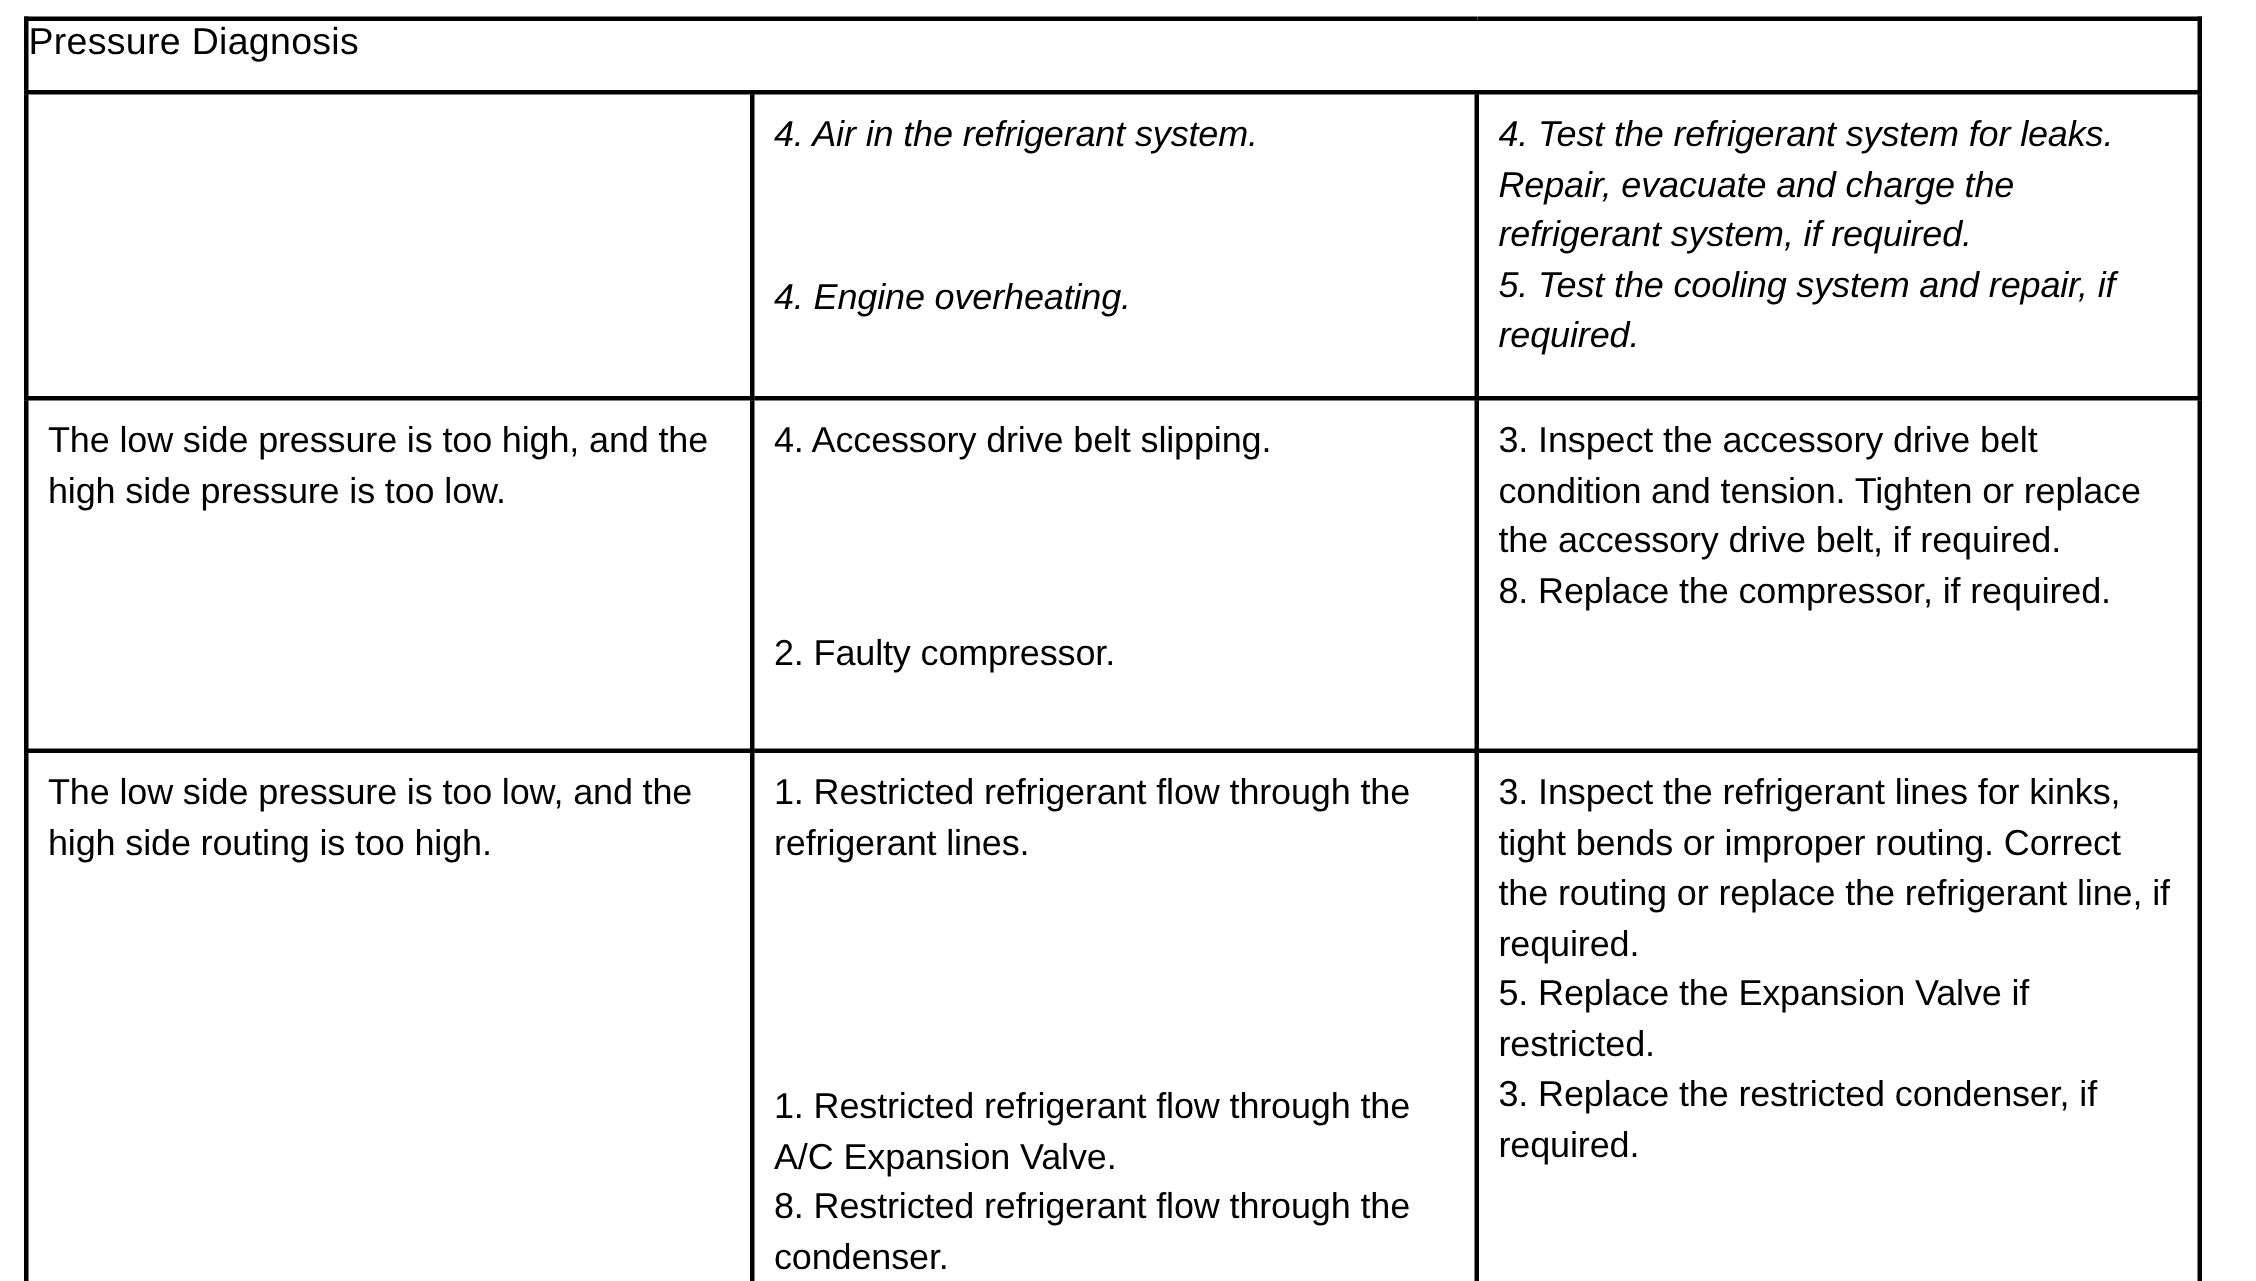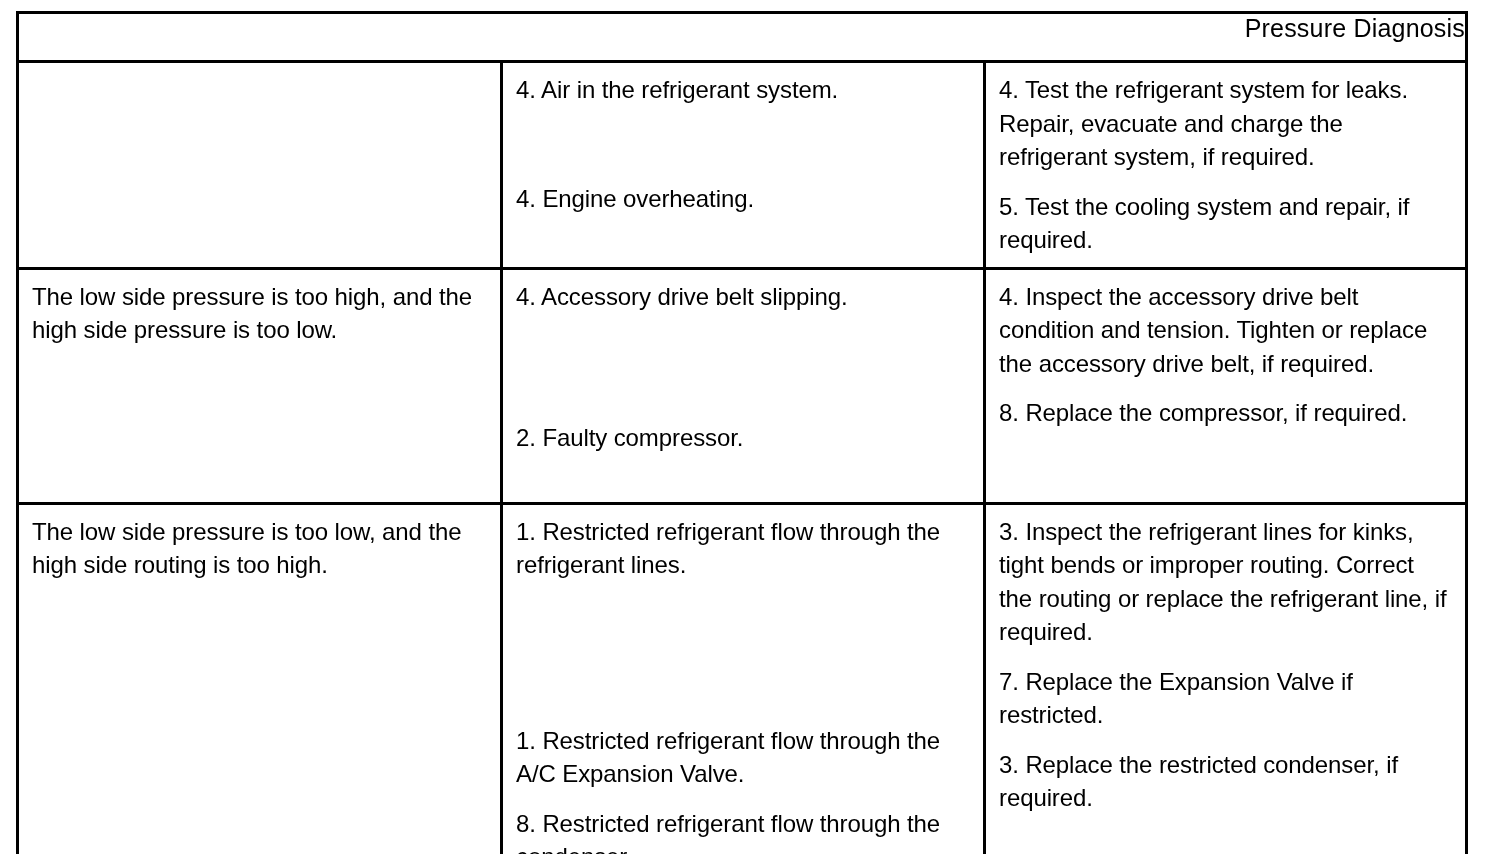--- a/index.html
+++ b/index.html
@@ -38,54 +38,54 @@
     padding: 0;
     background: #ffffff;
   }
 
   
   col.c-condition { width: 484px; }
   col.c-cause     { width: 483px; }
   col.c-action    { width: 482px; }
 
   .title-cell {
-    text-align: right;
+    text-align: left;
     padding: 9px 6px 10px 6px;
   }
   .title-text {
     font-size: 25px;
     line-height: 28px;
     letter-spacing: 0.2px;
   }
 
   .cell-body {
     padding: 10px 12px 10px 13px;
     box-sizing: border-box;
   }
 
   .para {
     font-size: 24px;
     line-height: 33.5px;
     margin: 0;
     letter-spacing: -0.1px;
   }
   .para + .para {
-    margin-top: 16px;
+    margin-top: 0px;
   }
   .gap-md { height: 75px; }
   .gap-lg { height: 108px; }
   .gap-xl { height: 142px; }
 
   .empty-cell {
     padding: 0;
   }
 
   
   .row-header td { height: 46px; }
-  .row-1 td { height: 201px; }
+  .row-1 td { height: 201px; font-style: italic; }
   .row-2 td { height: 232px; }
   .row-3 td { height: 345px; }
 </style>
 </head>
 <body>
 
 <div class="page">
 
   <table class="diagnosis-table">
     <colgroup>
@@ -126,21 +126,21 @@
         </td>
         <td>
           <div class="cell-body">
             <p class="para">4. Accessory drive belt slipping.</p>
             <div class="gap-lg"></div>
             <p class="para">2. Faulty compressor.</p>
           </div>
         </td>
         <td>
           <div class="cell-body">
-            <p class="para">4. Inspect the accessory drive belt condition and tension. Tighten or replace the accessory drive belt, if required.</p>
+            <p class="para">3. Inspect the accessory drive belt condition and tension. Tighten or replace the accessory drive belt, if required.</p>
             <p class="para">8. Replace the compressor, if required.</p>
           </div>
         </td>
       </tr>
 
       <tr class="row-3">
         <td>
           <div class="cell-body">
             <p class="para">The low side pressure is too low, and the high side routing is too high.</p>
           </div>
@@ -149,21 +149,21 @@
           <div class="cell-body">
             <p class="para">1. Restricted refrigerant flow through the refrigerant lines.</p>
             <div class="gap-xl"></div>
             <p class="para">1. Restricted refrigerant flow through the A/C Expansion Valve.</p>
             <p class="para">8. Restricted refrigerant flow through the condenser.</p>
           </div>
         </td>
         <td>
           <div class="cell-body">
             <p class="para">3. Inspect the refrigerant lines for kinks, tight bends or improper routing. Correct the routing or replace the refrigerant line, if required.</p>
-            <p class="para">7. Replace the Expansion Valve if restricted.</p>
+            <p class="para">5. Replace the Expansion Valve if restricted.</p>
             <p class="para">3. Replace the restricted condenser, if required.</p>
           </div>
         </td>
       </tr>
 
     </tbody>
   </table>
 
 </div>
 

